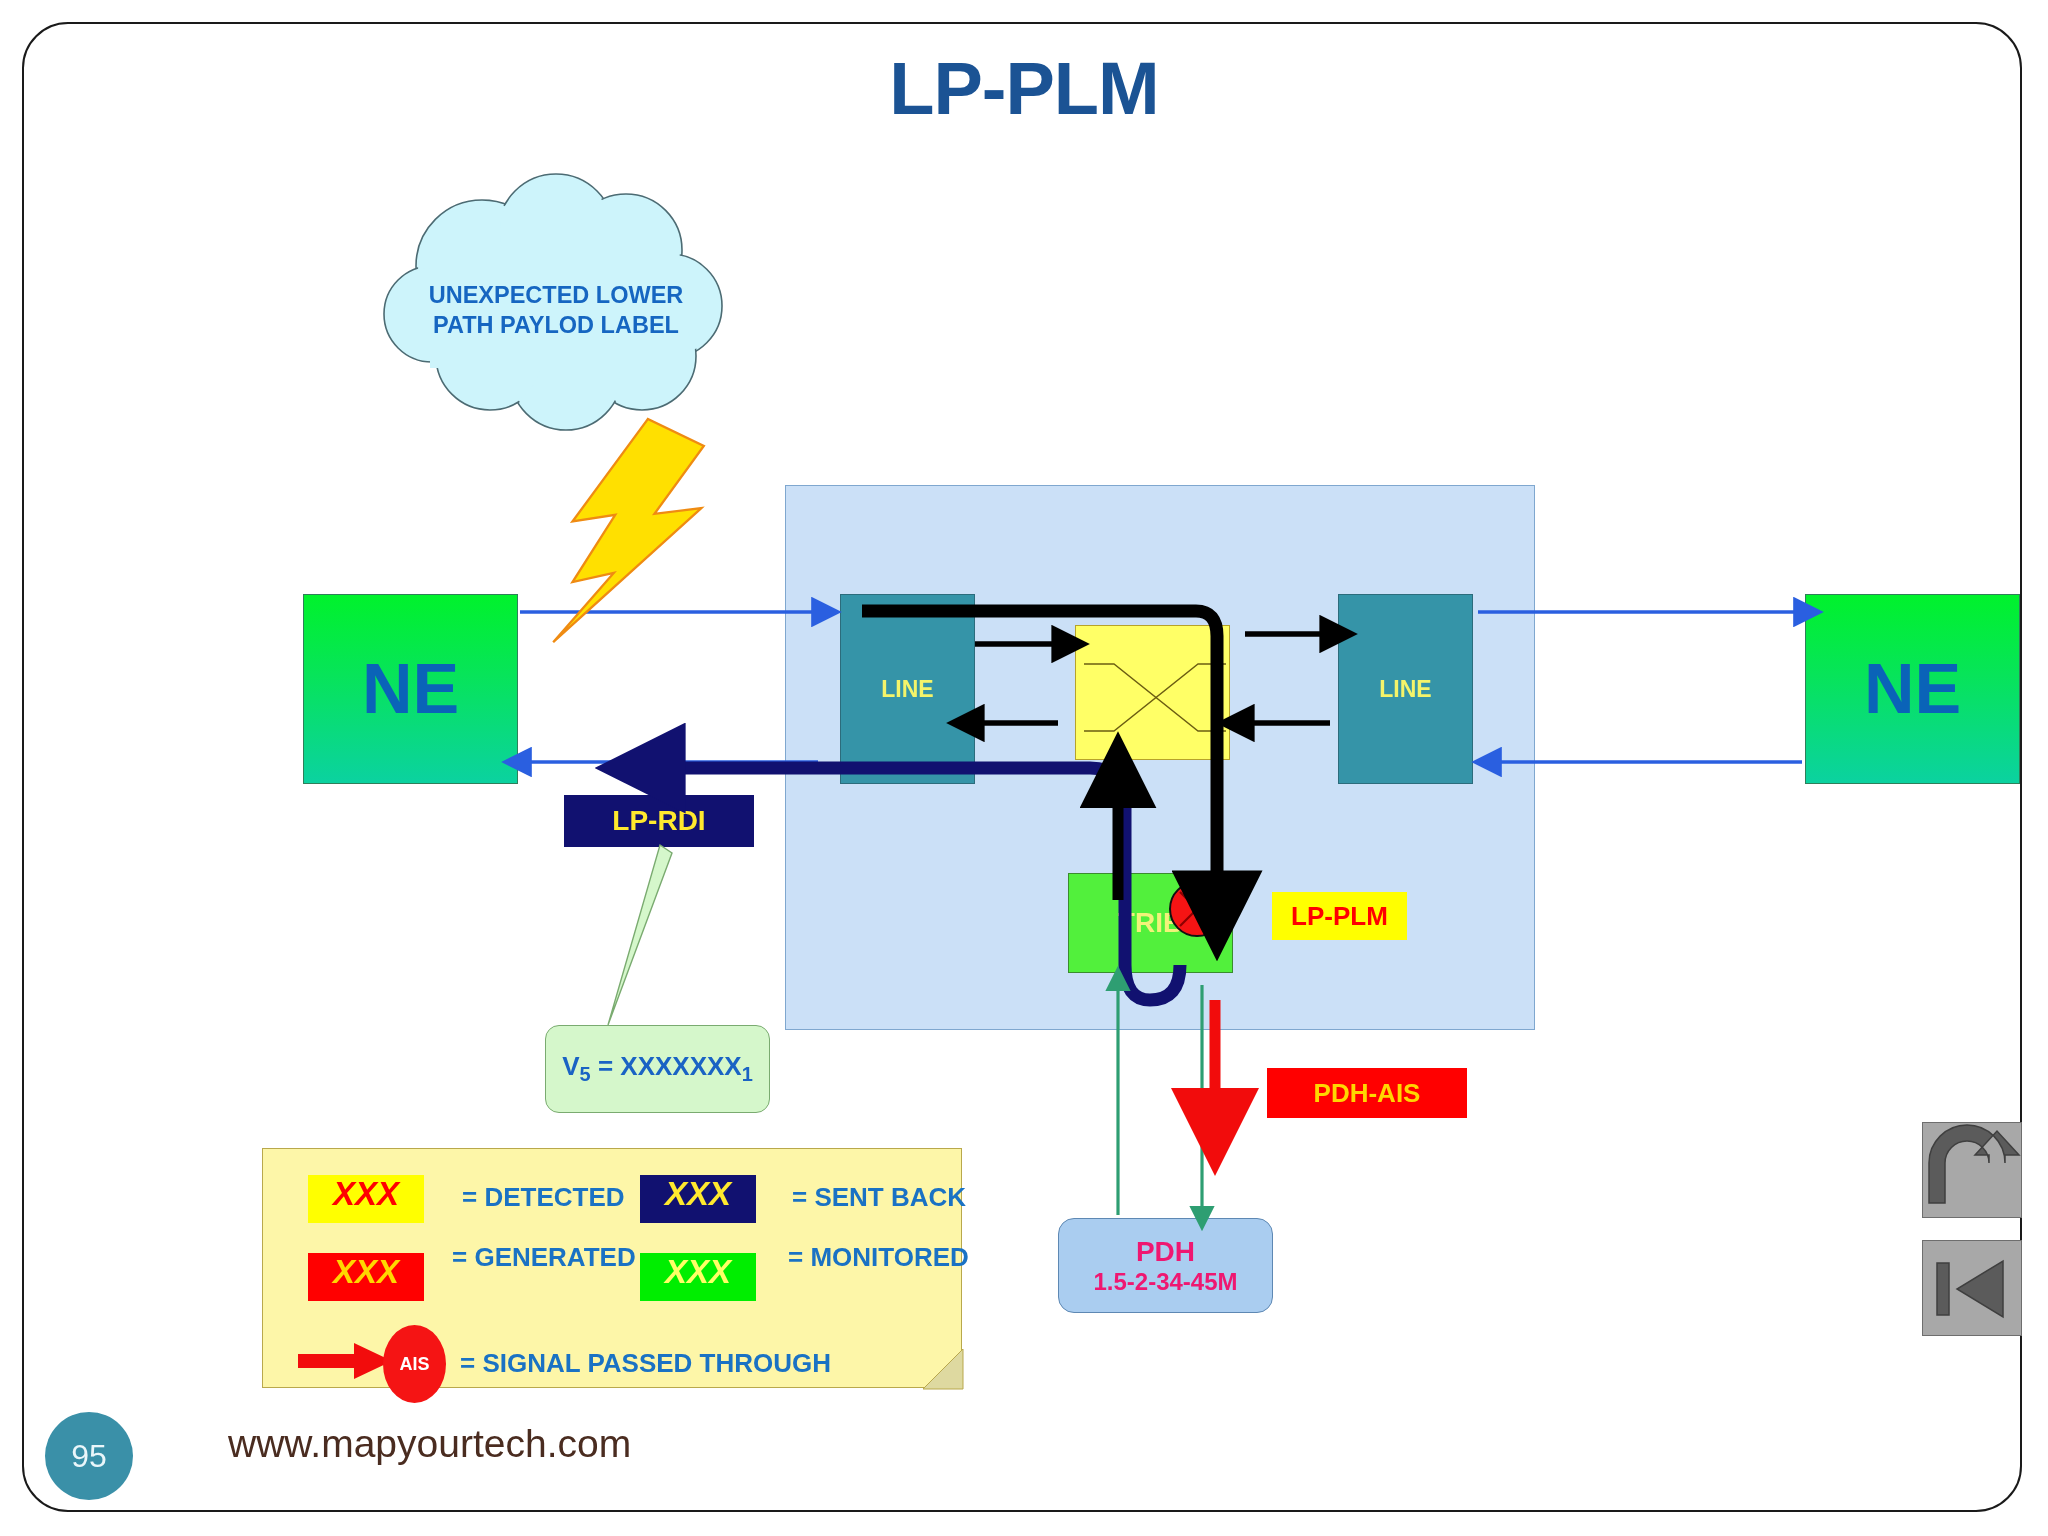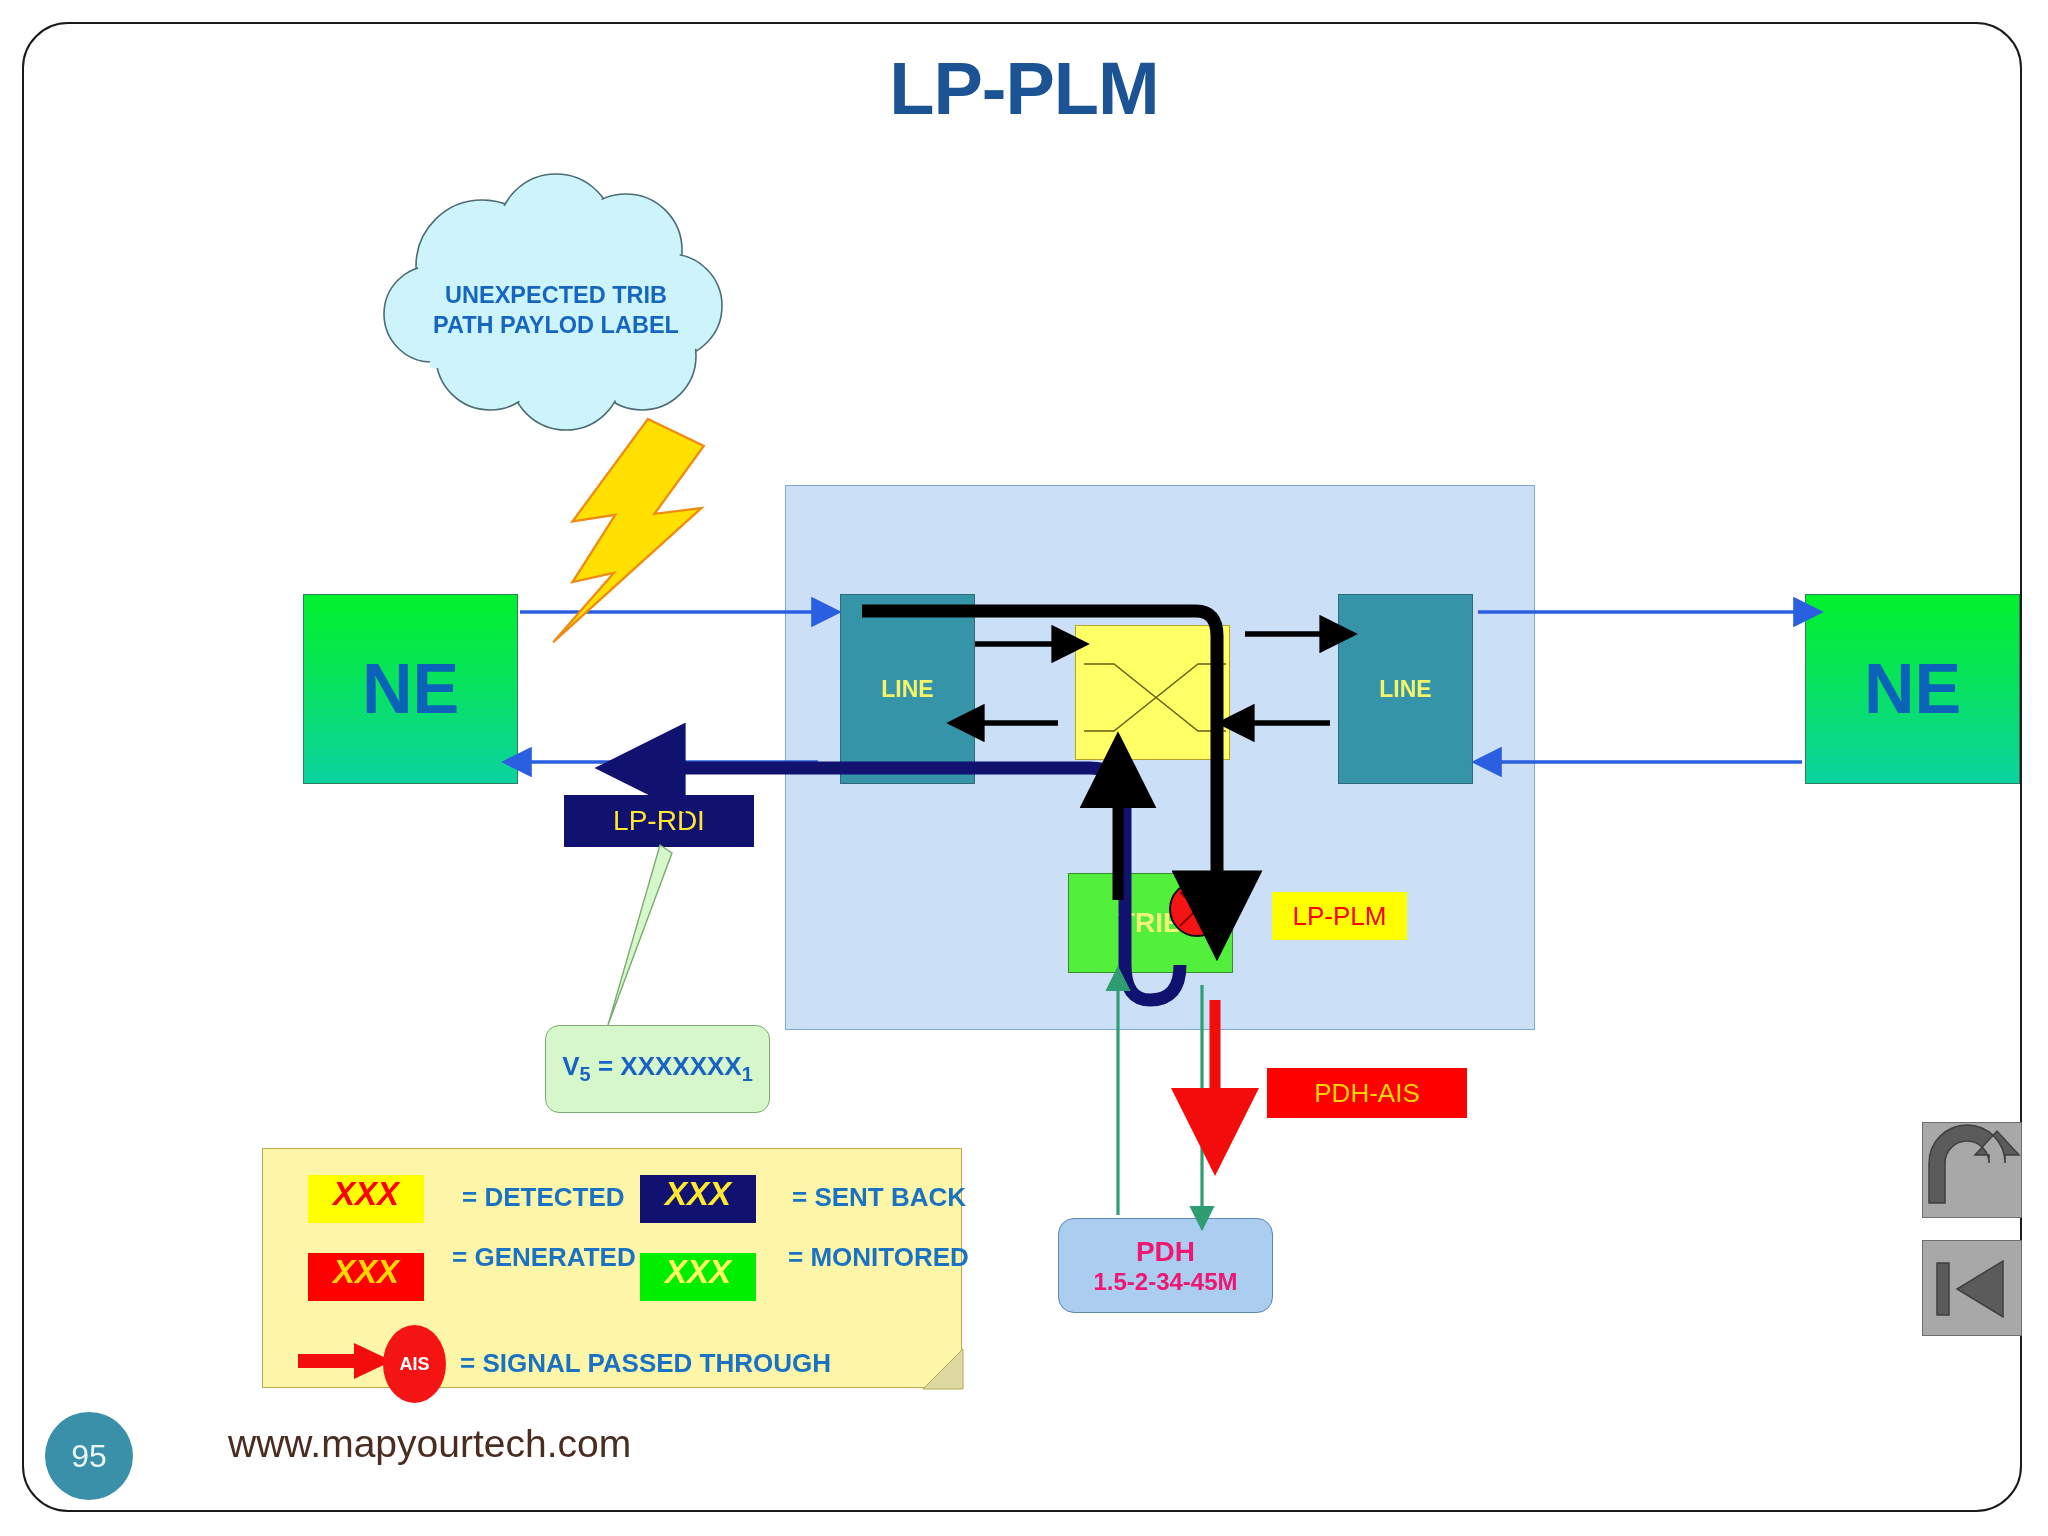--- a/index.html
+++ b/index.html
@@ -50,21 +50,21 @@
   #trib{position:absolute;left:1068px;top:873px;width:165px;height:100px;
         background:#52f03c;border:1px solid #3a8c2e;box-sizing:border-box;
         display:flex;align-items:center;justify-content:center;
         color:#f2f27a;font-size:28px;font-weight:bold;}
 
   
   #ais-circle{position:absolute;left:1168px;top:880px;width:58px;height:58px;}
 
   
   .tag{position:absolute;display:flex;align-items:center;justify-content:center;
-       font-weight:normal;box-sizing:border-box;}
+       font-weight:bold;box-sizing:border-box;}
   #lp-plm-tag{left:1272px;top:892px;width:135px;height:48px;background:#ffff00;
               color:#ff0000;font-size:26px;}
   #lp-rdi-tag{left:564px;top:795px;width:190px;height:52px;background:#111170;
               color:#ffe92e;font-size:28px;}
   #pdh-ais-tag{left:1267px;top:1068px;width:200px;height:50px;background:#ff0000;
                color:#ffd700;font-size:26px;}
 
   
   #callout{position:absolute;left:545px;top:1025px;width:225px;height:88px;
            background:#d5f7cb;border:1px solid #7aab70;border-radius:14px;
@@ -135,21 +135,21 @@
         <circle cx="256" cy="72" r="54"></circle>
           <circle cx="300" cy="128" r="50"></circle>
         <circle cx="272" cy="178" r="52"></circle>
           <circle cx="196" cy="196" r="54"></circle>
         <circle cx="120" cy="178" r="52"></circle>
           <circle cx="62" cy="136" r="46"></circle>
         <rect x="60" y="70" width="244" height="120"></rect>
       </g>
     </svg>
   </div>
-  <div id="cloud-text">UNEXPECTED TRIB PATH PAYLOD LABEL</div>
+  <div id="cloud-text">UNEXPECTED LOWER PATH PAYLOD LABEL</div>
 
   <div class="bigpanel"></div>
 
   <div class="ne" id="ne-left">
     <span>NE</span>
   </div>
   <div class="ne" id="ne-right">
     <span>NE</span>
   </div>
 

